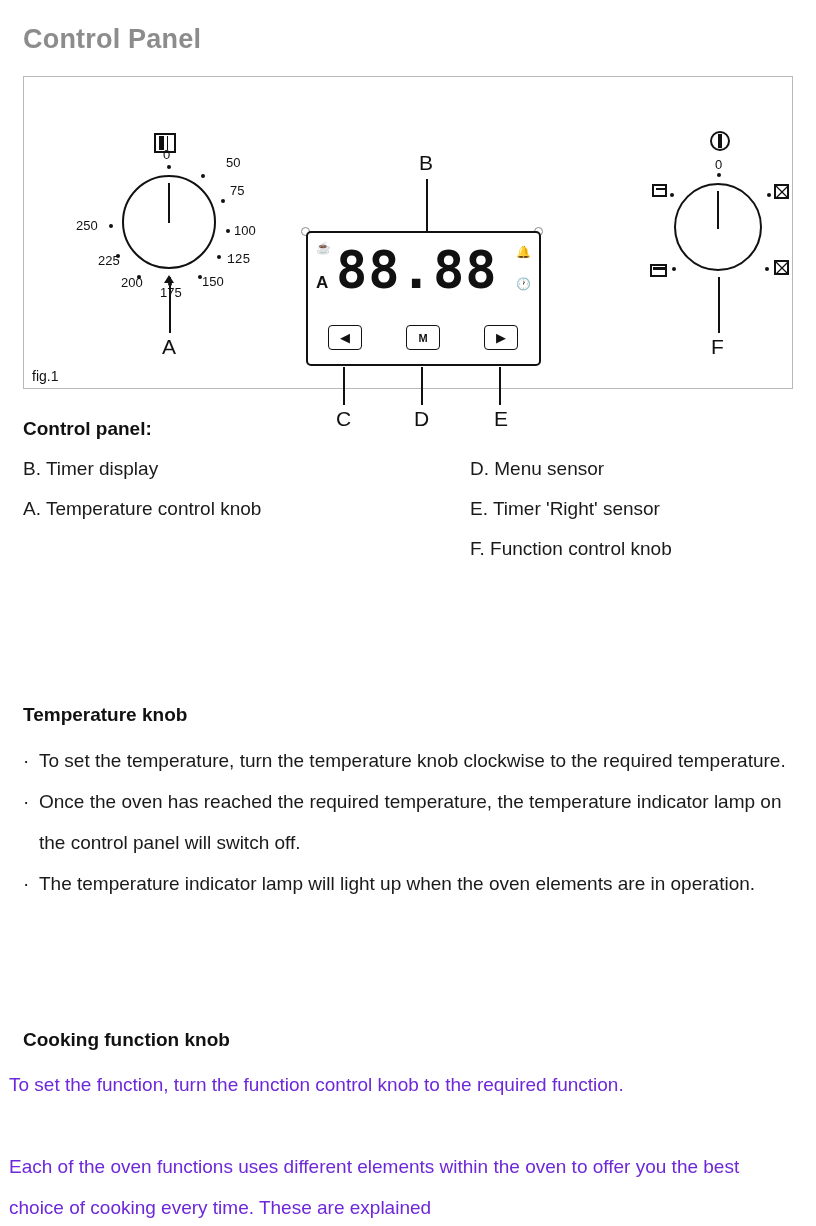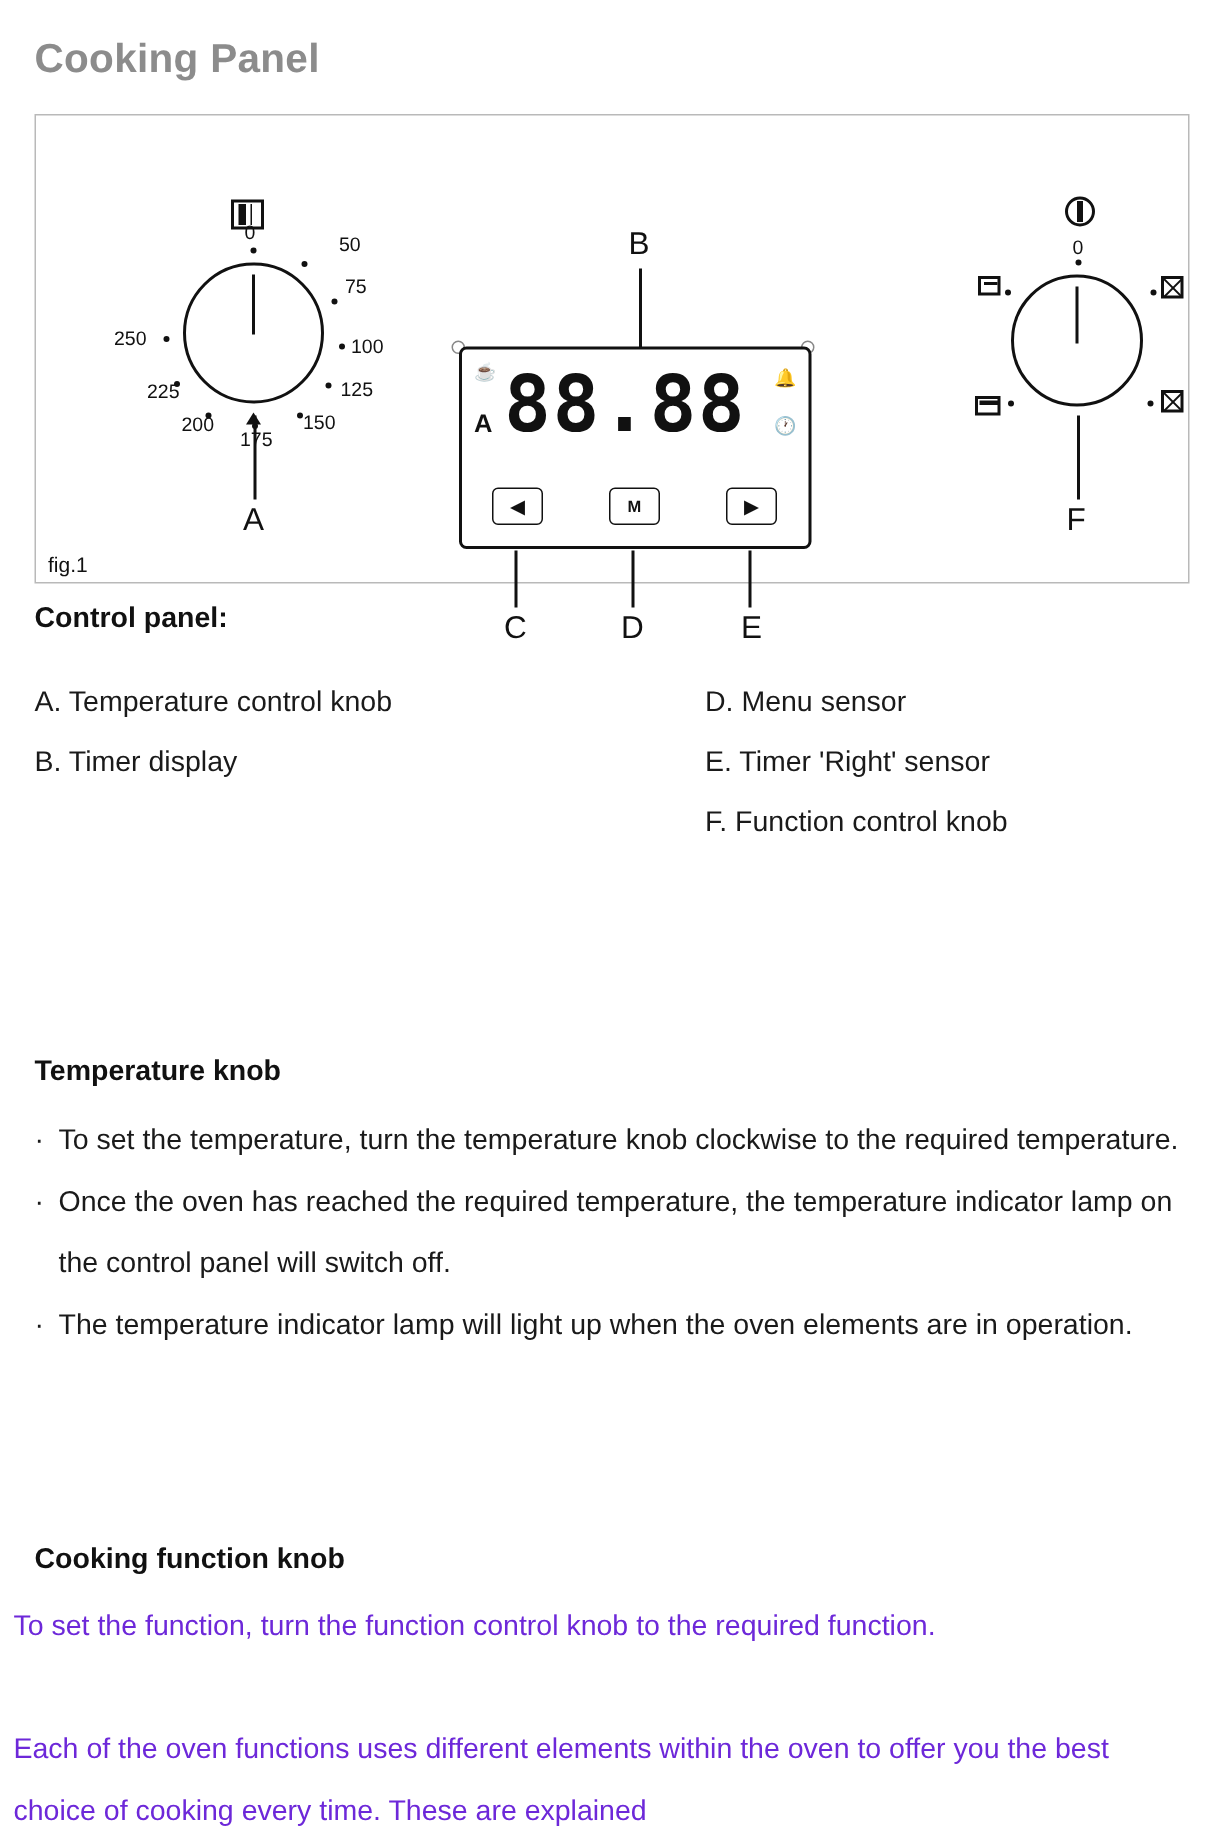--- a/index.html
+++ b/index.html
@@ -232,21 +232,21 @@
     top: 64px;
     width: 2px;
     height: 38px;
     background: #111;
   }
 
   
   .legend-title {
     position: absolute;
     left: 23px;
-    top: 402px;
+    top: 418px;
     font-size: 19px;
     font-weight: bold;
     color: #111;
   }
   .legend-col {
     position: absolute;
     font-size: 19px;
     color: #1a1a1a;
   }
   .legend-item {
@@ -298,21 +298,21 @@
     color: #6d28d9;
   }
   #para-1 { top: 1064px; }
   #para-2 { top: 1146px; }
 </style>
 </head>
 <body>
 
 <div class="page">
 
-  <h1 class="section-title" id="control-panel-title">Cooking Panel</h1>
+  <h1 class="section-title" id="control-panel-title">Control Panel</h1>
 
   <div class="figure-box">
 
     <div class="knob-a-wrap">
       <div class="icon-box icon-top-a">
         <div style="position:absolute;left:3px;top:1px;width:5px;height:14px;background:#111;"></div>
         <div style="position:absolute;left:11px;top:1px;width:5px;height:14px;background:#fff;border-left:1px solid #111;"></div>
       </div>
 
       <div class="knob-circle knob-a"></div>
@@ -326,21 +326,21 @@
       <div class="tick-dot" style="left:134px;top:148px;"></div>
       <div class="tick-dot" style="left:104px;top:155px;"></div>
       <div class="tick-dot" style="left:73px;top:148px;"></div>
       <div class="tick-dot" style="left:52px;top:127px;"></div>
       <div class="tick-dot" style="left:45px;top:97px;"></div>
 
       <div class="tick-label" style="left:99px;top:20px;">0</div>
       <div class="tick-label" style="left:139px;top:28px;margin-left:23px;">50</div>
       <div class="tick-label" style="left:166px;top:56px;">75</div>
       <div class="tick-label" style="left:170px;top:96px;">100</div>
-      <div class="tick-label" style="left:163px;top:125px;">125</div>
+      <div class="tick-label" style="left:163px;top:125px;font-family:Liberation Mono, monospace;">125</div>
       <div class="tick-label" style="left:138px;top:147px;">150</div>
       <div class="tick-label" style="left:96px;top:158px;">175</div>
       <div class="tick-label" style="left:57px;top:148px;">200</div>
       <div class="tick-label" style="left:34px;top:126px;">225</div>
       <div class="tick-label" style="left:12px;top:91px;">250</div>
 
       <div class="pointer-line-a"></div>
       <div class="arrow-up-a"></div>
       <div class="label-letter" style="left:98px;top:208px;">A</div>
     </div>
@@ -413,22 +413,22 @@
       <div class="lead-line" style="left:94px;top:150px;height:56px;"></div>
       <div class="label-letter" style="left:87px;top:208px;">F</div>
     </div>
 
     <div class="fig-caption">fig.1</div>
   </div>
 
   <div class="legend-title">Control panel:</div>
 
   <div class="legend-col" id="legend-left">
+    <div class="legend-item">B. Timer display</div>
     <div class="legend-item">A.  Temperature control knob</div>
-    <div class="legend-item">B. Timer display</div>
   </div>
 
   <div class="legend-col" id="legend-right">
     <div class="legend-item">D. Menu sensor</div>
     <div class="legend-item">E. Timer 'Right' sensor</div>
     <div class="legend-item">F. Function control knob</div>
   </div>
 
 
   <div class="subhead" id="temp-knob-head">Temperature knob</div>

